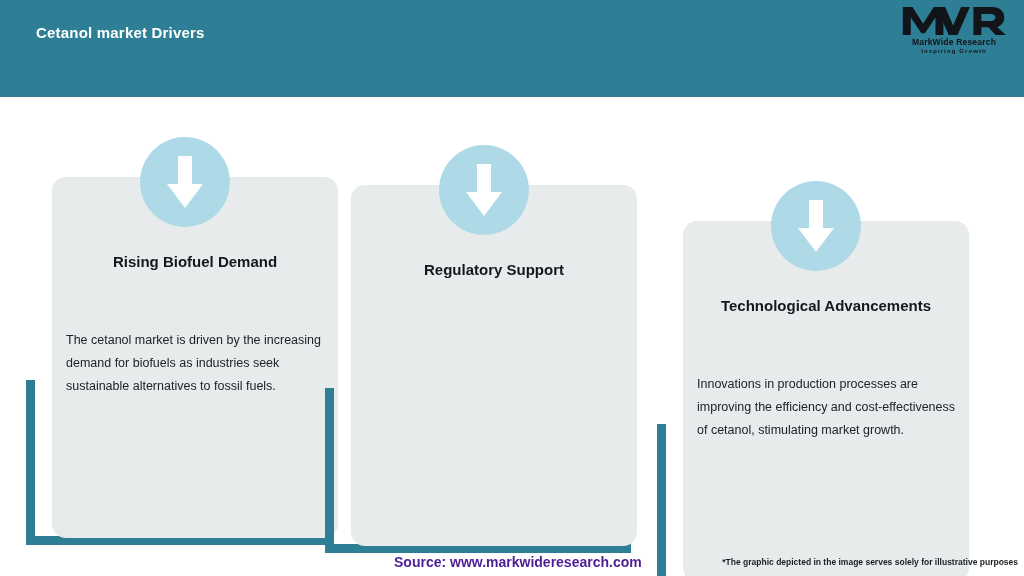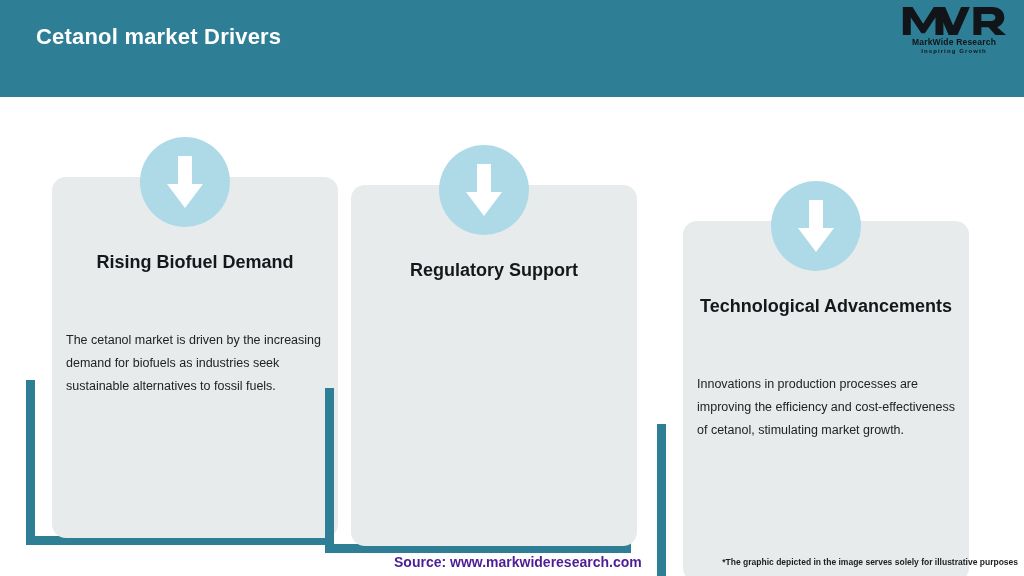--- a/index.html
+++ b/index.html
@@ -29,21 +29,21 @@
     left: 0;
     top: 0;
     width: 1024px;
     height: 97px;
     background: #2E7F95;
   }
   .header-title {
     position: absolute;
     left: 36px;
     top: 24px;
-    font-size: 22px;
+    font-size: 15px;
     font-weight: bold;
     color: #ffffff;
     letter-spacing: 0.2px;
     white-space: nowrap;
   }
 
   
   .logo {
     position: absolute;
     right: 16px;
@@ -159,21 +159,21 @@
     background: #E7EBEC;
     border-radius: 14px;
     box-sizing: border-box;
   }
   .card-title {
     position: absolute;
     left: 12px;
     right: 12px;
     top: 75px;
     text-align: center;
-    font-size: 18px;
+    font-size: 15px;
     font-weight: bold;
     color: #15181B;
     line-height: 20px;
   }
   .card-body {
     position: absolute;
     left: 14px;
     right: 14px;
     top: 152px;
     font-size: 12.5px;

